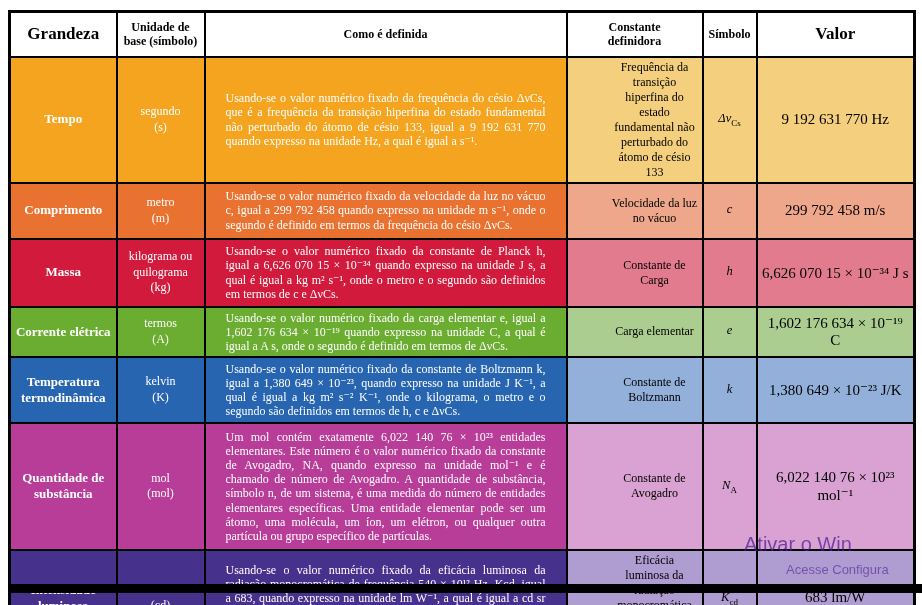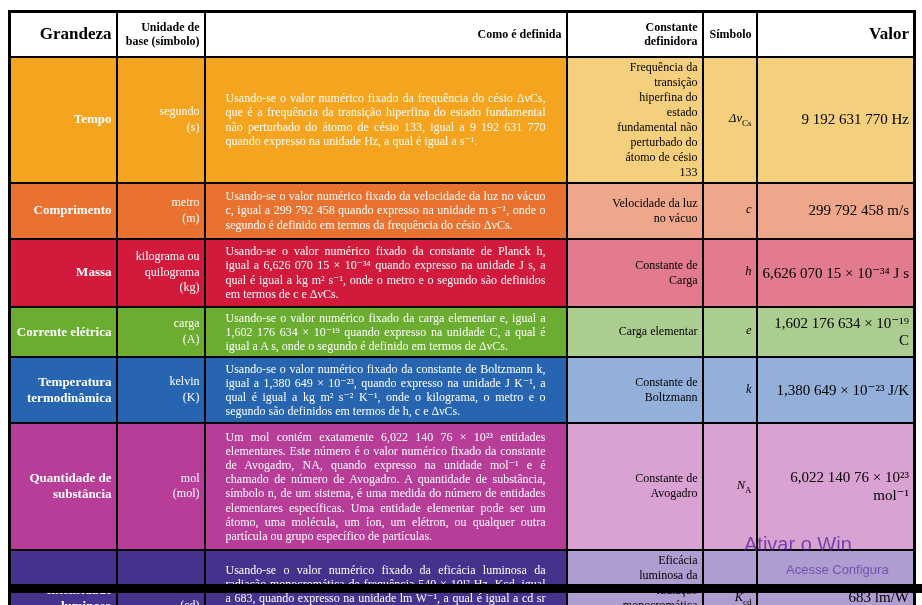--- a/index.html
+++ b/index.html
@@ -14,21 +14,21 @@
     position:absolute;
     left:8px;top:10px;
     width:907px;
     border-collapse:collapse;
     table-layout:fixed;
     border:3px solid #000;
   }
   .si-table td,.si-table th{
     border:2px solid #000;
     vertical-align:middle;
-    text-align:right;
+    text-align:center;
     padding:2px 4px;
     overflow:hidden;
     box-sizing:border-box;
   }
   thead th{
     background:#ffffff;
     color:#000;
     font-weight:bold;
     white-space:pre-line;
   }
@@ -113,21 +113,21 @@
       <td class="dark c-grandeza">Massa</td>
       <td class="dark c-unidade">kilograma ou quilograma
 (kg)</td>
       <td class="dark c-def">Usando-se o valor numérico fixado da constante de Planck h, igual a 6,626 070 15 × 10⁻³⁴ quando expresso na unidade J s, a qual é igual a kg m² s⁻¹, onde o metro e o segundo são definidos em termos de c e ΔνCs.</td>
       <td class="light c-constante">Constante de Carga</td>
       <td class="light c-simbolo"><span class="sym">h</span><sub></sub></td>
       <td class="light c-valor">6,626 070 15 × 10⁻³⁴ J s</td>
     </tr>
     <tr data-row="3" style="height: 48px; --dark: #6bad31; --light: #accd90;">
       <td class="dark c-grandeza">Corrente elétrica</td>
-      <td class="dark c-unidade">carga
+      <td class="dark c-unidade">termos
 (A)</td>
       <td class="dark c-def">Usando-se o valor numérico fixado da carga elementar e, igual a 1,602 176 634 × 10⁻¹⁹ quando expresso na unidade C, a qual é igual a A s, onde o segundo é definido em termos de ΔνCs.</td>
       <td class="light c-constante">Carga elementar</td>
       <td class="light c-simbolo"><span class="sym">e</span><sub></sub></td>
       <td class="light c-valor">1,602 176 634 × 10⁻¹⁹ C</td>
     </tr>
     <tr data-row="4" style="height: 66px; --dark: #2765b1; --light: #93b0db;">
       <td class="dark c-grandeza">Temperatura termodinâmica</td>
       <td class="dark c-unidade">kelvin
 (K)</td>

